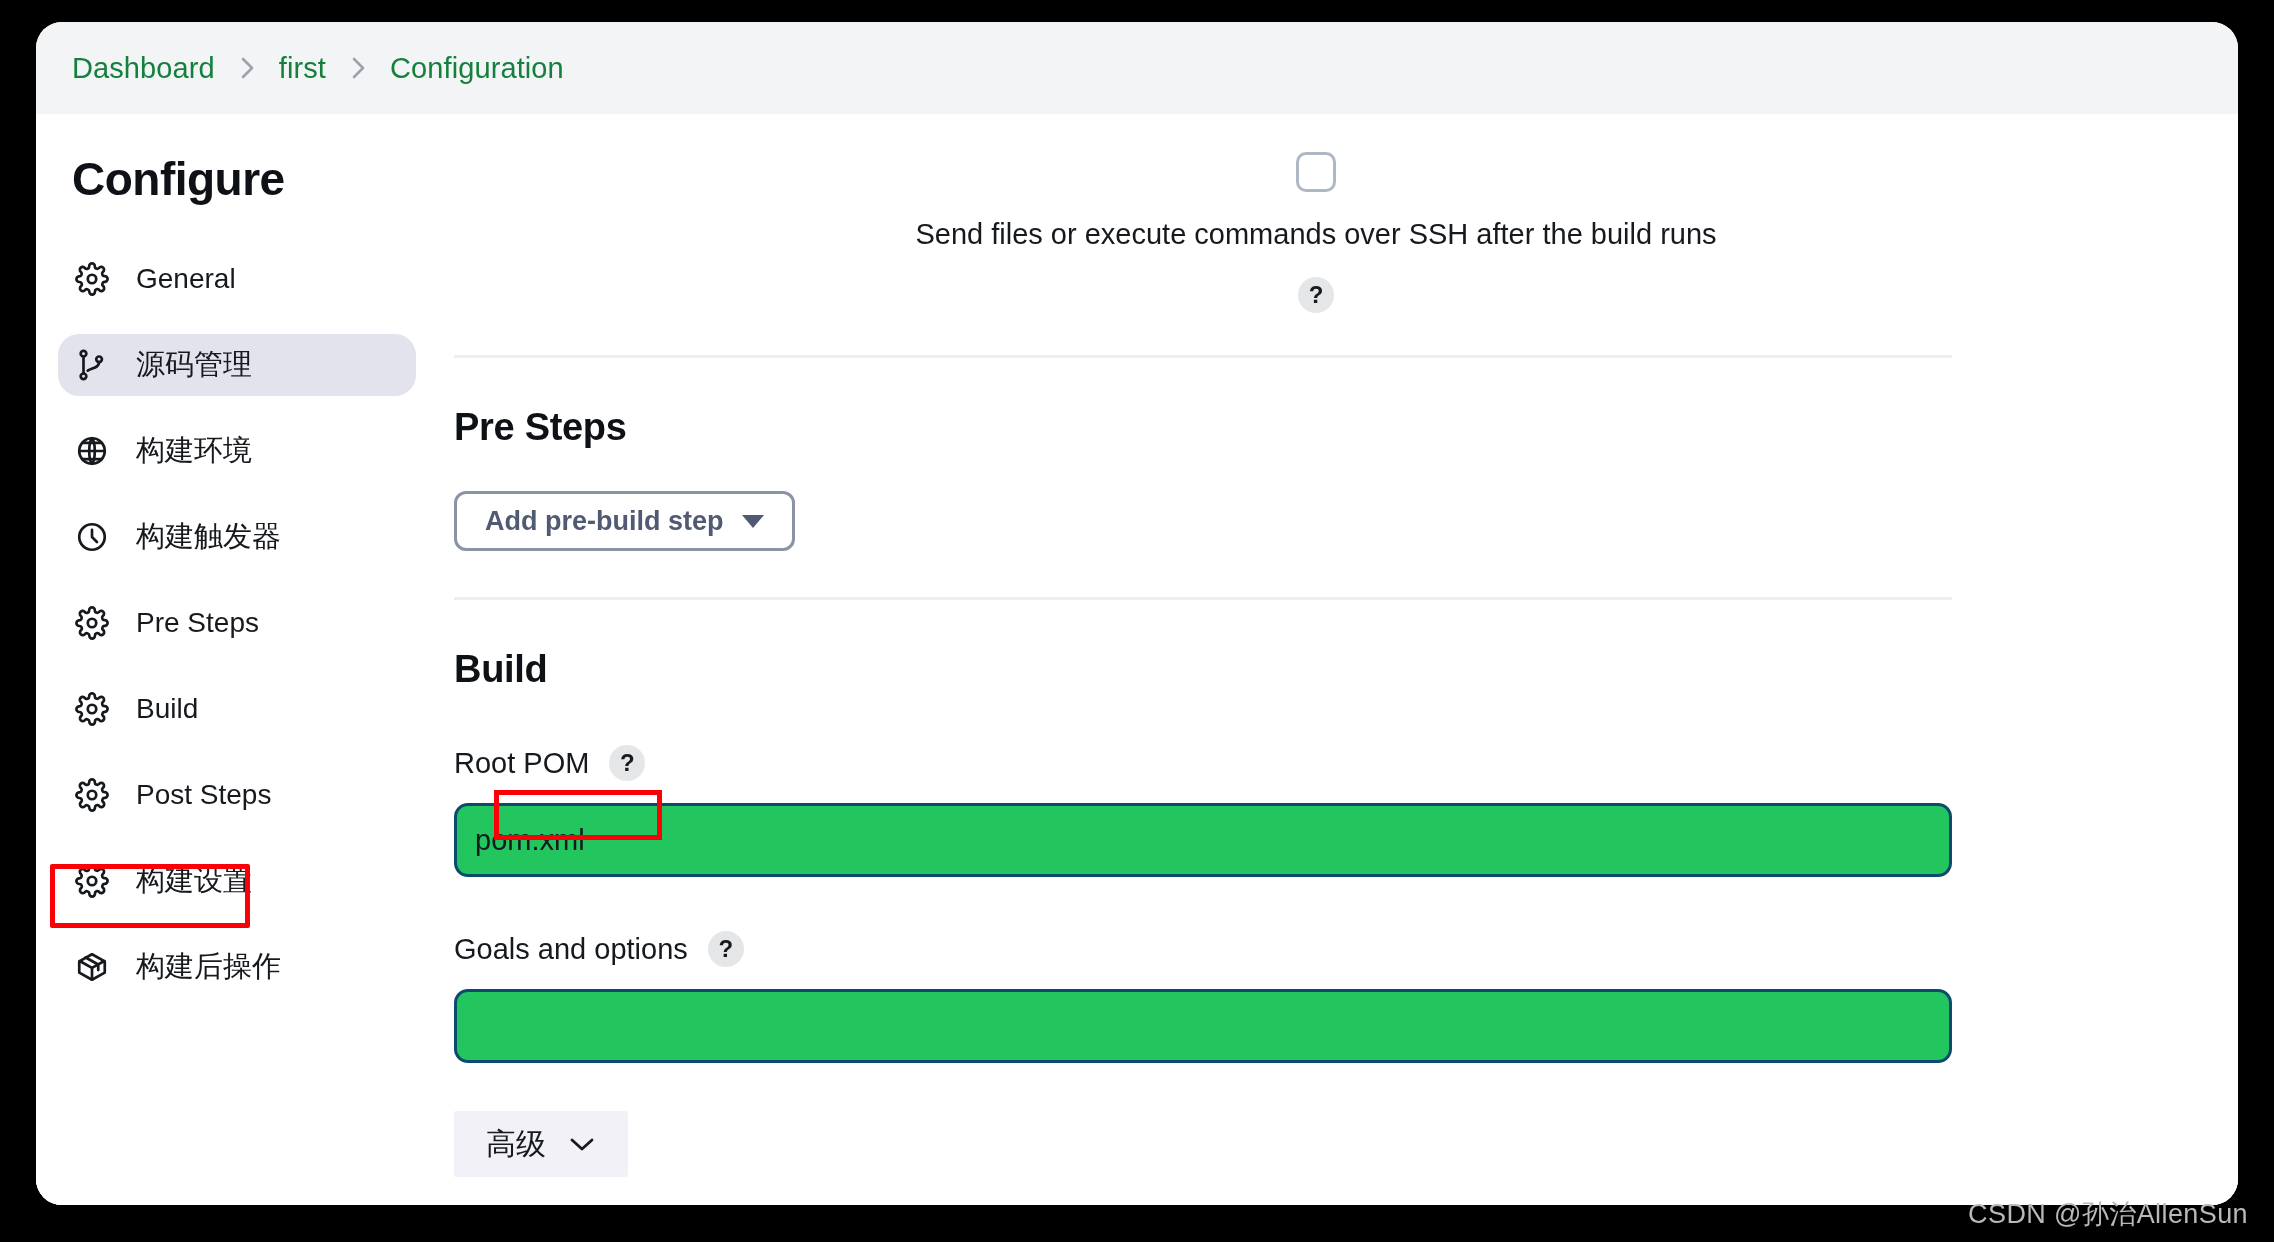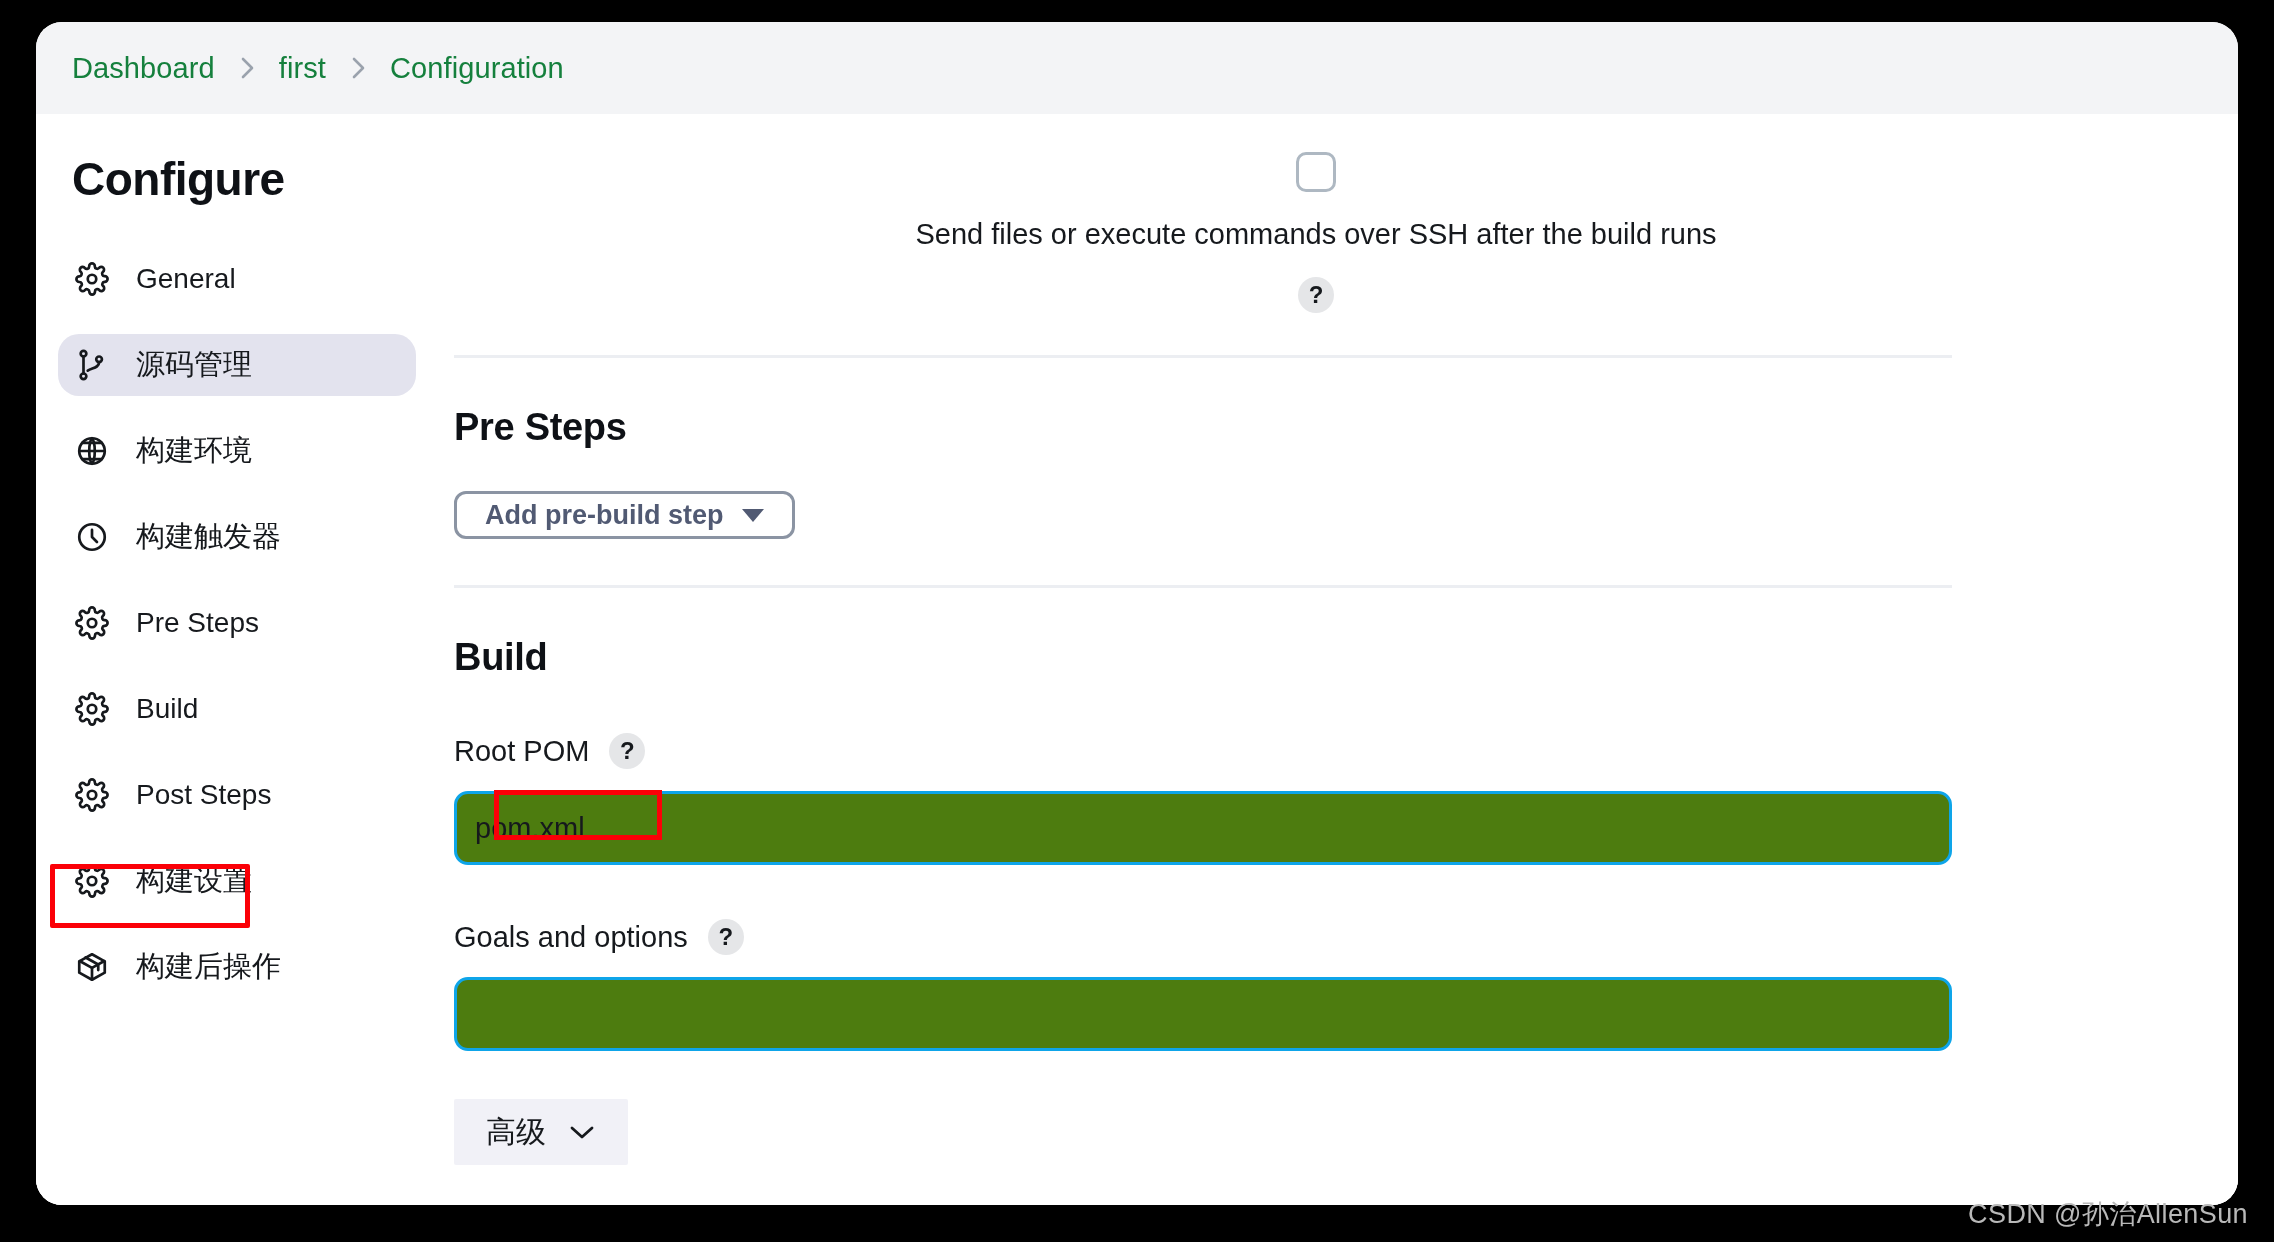--- a/index.html
+++ b/index.html
@@ -187,21 +187,21 @@
     font-weight: bold;
     color: #0e1116;
     margin: 48px 0 0 8px;
     letter-spacing: -0.3px;
   }
 
   .outline-btn {
     display: inline-flex;
     align-items: center;
     gap: 18px;
-    height: 48px;
+    height: 60px;
     padding: 0 28px;
     margin: 42px 0 0 8px;
     border: 3px solid #8b94a3;
     border-radius: 12px;
     background: #ffffff;
     font-size: 27px;
     font-weight: bold;
     color: #515a73;
     cursor: pointer;
   }
@@ -220,23 +220,23 @@
   }
   .field-label {
     font-size: 29px;
     color: #16191d;
   }
 
   .text-input {
     margin: 22px 0 0 8px;
     width: 1498px;
     height: 74px;
-    border: 3px solid #0ea5e9;
+    border: 3px solid #0c4a6e;
     border-radius: 14px;
-    background: #4d7c0f;
+    background: #22c55e;
     display: flex;
     align-items: center;
     padding: 0 18px;
     cursor: text;
   }
   .input-value {
     font-size: 29px;
     color: #16191d;
   }
   .pom-annot {

